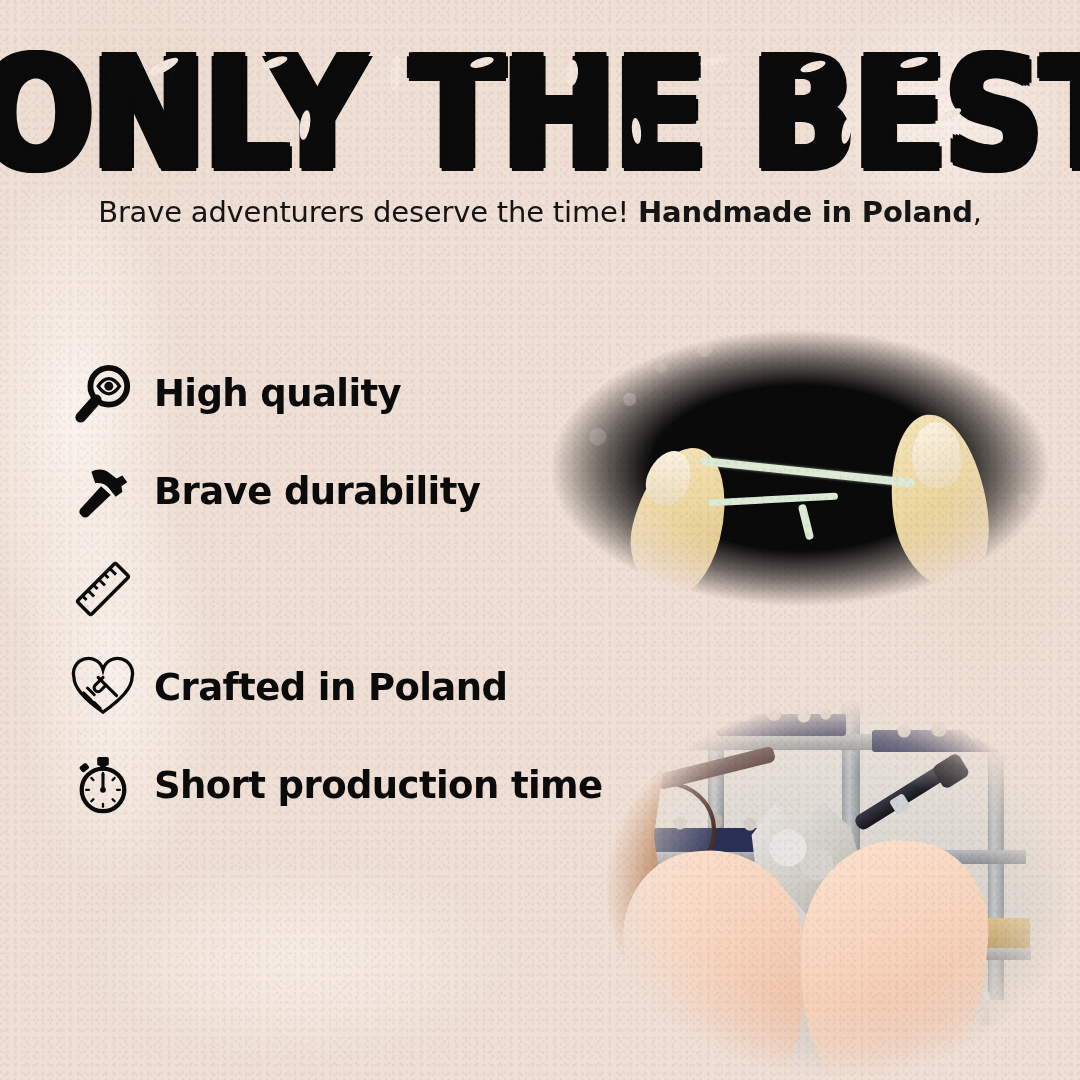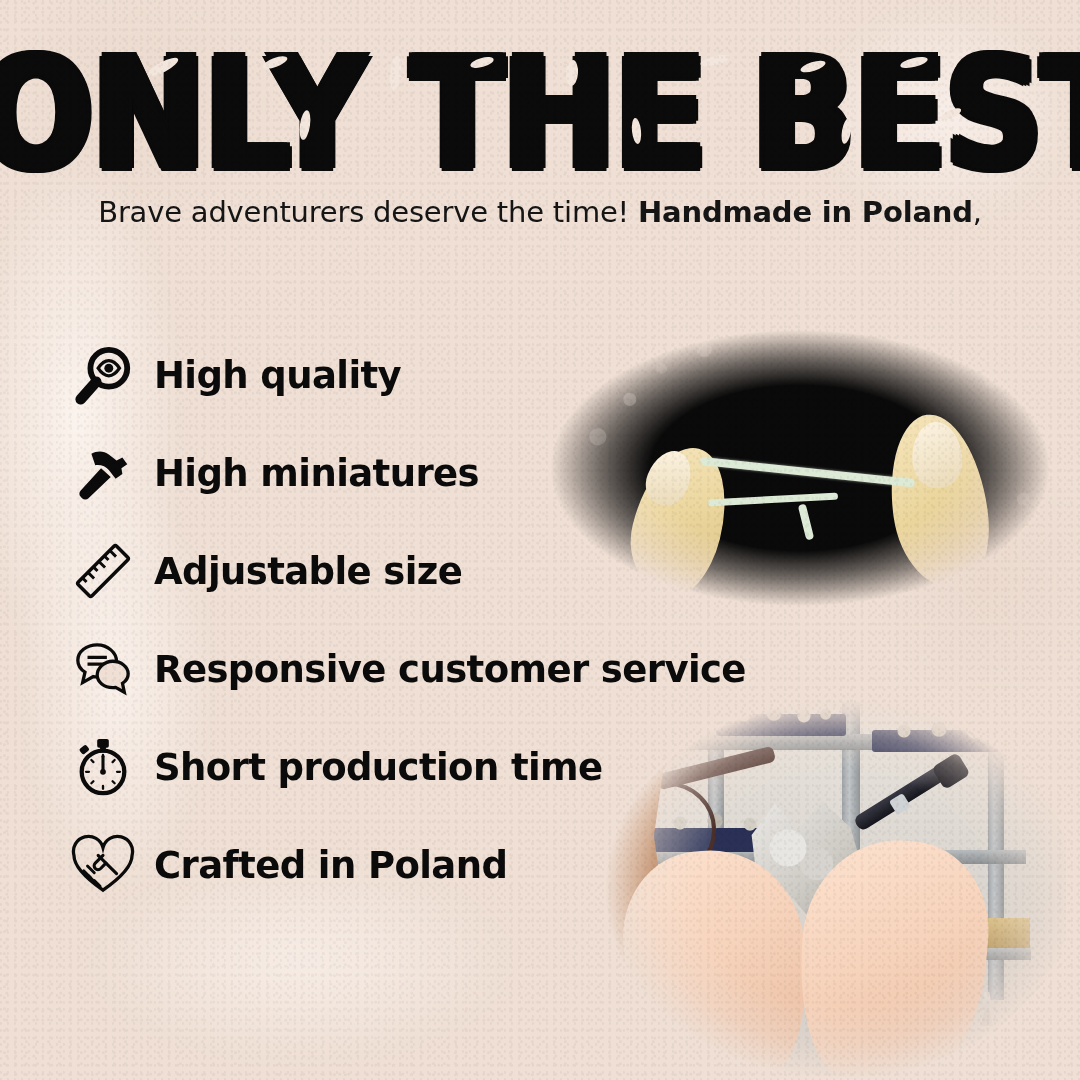--- a/index.html
+++ b/index.html
@@ -104,21 +104,21 @@
     line-height: 41px;
     color: #151515;
     letter-spacing: -0.2px;
   }
   .subtitle b { font-weight: 700; }
 
   
   .features {
     position: absolute;
     left: 66px;
-    top: 326px;
+    top: 344px;
     width: 760px;
   }
   .feature-row {
     display: flex;
     align-items: center;
     height: 98px;
   }
   .feature-icon {
     width: 74px;
     min-width: 74px;
@@ -404,44 +404,50 @@
       <span class="feature-label">High quality</span>
     </div>
 
     <div class="feature-row">
       <span class="feature-icon">
         <svg width="62" height="62" viewBox="0 0 64 64" fill="none">
           <path d="M20 12c6-3 13-3 18 1l8 6 6-3 5 7-6 4 1 6-7 5-7-9c-3-4-9-6-14-5l-4-12z" fill="#0b0b0b"></path>
           <path d="M30 27 L9 50a4.6 4.6 0 0 0 0 6.6l1.4 1.4a4.6 4.6 0 0 0 6.6 0L40 36z" fill="#0b0b0b"></path>
         </svg>
       </span>
-      <span class="feature-label">High miniatures</span>
+      <span class="feature-label">Brave durability</span>
     </div>
 
     <div class="feature-row">
       <span class="feature-icon">
         <svg width="62" height="62" viewBox="0 0 64 64" fill="none">
           <g transform="rotate(45 32 32)">
             <rect x="22" y="4" width="20" height="56" rx="2" stroke="#0b0b0b" stroke-width="3.6" fill="none"></rect>
             <path d="M22 12h9M22 20h6M22 28h9M22 36h6M22 44h9M22 52h6" stroke="#0b0b0b" stroke-width="3"></path>
           </g>
         </svg>
       </span>
-      <span class="feature-label">Adjustable size</span>
     </div>
+
 
     <div class="feature-row">
       <span class="feature-icon">
-        <svg width="62" height="62" viewBox="0 0 64 64" fill="none">
-          <path d="M26 7C15 7 6 14.2 6 23c0 5 2.9 9.4 7.4 12.3L11 46l11-6.2c1.3.2 2.6.3 4 .3 11 0 20-7.2 20-16S37 7 26 7z" stroke="#0b0b0b" stroke-width="3.4" fill="none"></path>
-          <path d="M16 20h20M16 27h20" stroke="#0b0b0b" stroke-width="3.2"></path>
-          <path d="M42 24c8.8 0 16 5.8 16 12.9 0 4-2.3 7.6-5.9 9.9L54 56l-9-5c-1 .1-2 .2-3 .2-8.8 0-16-5.8-16-12.9S33.2 24 42 24z" stroke="#0b0b0b" stroke-width="3.4" fill="#efdfd4"></path>
+        <svg width="64" height="62" viewBox="0 0 66 64" fill="none">
+          <path d="M33 58 C10 42 3 31 3 22 A15 15 0 0 1 33 14 A15 15 0 0 1 63 22 C63 31 56 42 33 58z" stroke="#0b0b0b" stroke-width="3.4" fill="none"></path>
+          <path d="M33 22l-8 8a4 4 0 0 0 0 5.6 4 4 0 0 0 5.6 0L36 30l11 11" stroke="#0b0b0b" stroke-width="3.2" fill="none" stroke-linecap="round" stroke-linejoin="round"></path>
+          <path d="M36 30l-8-8" stroke="#0b0b0b" stroke-width="3.2" stroke-linecap="round"></path>
+          <g stroke="#0b0b0b" stroke-width="3" stroke-linecap="round">
+            <path d="M17 33l7 7"></path>
+              <path d="M13 38l7 7"></path>
+              <path d="M18 43l7 7"></path>
+              <path d="M24 48l6 6"></path>
+          </g>
         </svg>
       </span>
-      <span class="feature-label">Responsive customer service</span>
+      <span class="feature-label">Crafted in Poland</span>
     </div>
 
     <div class="feature-row">
       <span class="feature-icon">
         <svg width="62" height="62" viewBox="0 0 64 64" fill="none">
           <circle cx="32" cy="37" r="22" stroke="#0b0b0b" stroke-width="4.4" fill="none"></circle>
           <rect x="26" y="3" width="12" height="9" rx="2" fill="#0b0b0b"></rect>
           <rect x="29" y="11" width="6" height="6" fill="#0b0b0b"></rect>
           <rect x="8" y="11" width="9" height="7" rx="2" fill="#0b0b0b" transform="rotate(-40 12 14)"></rect>
           <path d="M32 37V21" stroke="#0b0b0b" stroke-width="3.2" stroke-linecap="round"></path>
@@ -454,37 +460,20 @@
             <path d="M20 24.8l2.1 2.1"></path>
               <path d="M41.9 46.7l2.1 2.1"></path>
             <path d="M44 24.8l-2.1 2.1"></path>
               <path d="M22.1 46.7L20 48.8"></path>
           </g>
         </svg>
       </span>
       <span class="feature-label">Short production time</span>
     </div>
 
-    <div class="feature-row">
-      <span class="feature-icon">
-        <svg width="64" height="62" viewBox="0 0 66 64" fill="none">
-          <path d="M33 58 C10 42 3 31 3 22 A15 15 0 0 1 33 14 A15 15 0 0 1 63 22 C63 31 56 42 33 58z" stroke="#0b0b0b" stroke-width="3.4" fill="none"></path>
-          <path d="M33 22l-8 8a4 4 0 0 0 0 5.6 4 4 0 0 0 5.6 0L36 30l11 11" stroke="#0b0b0b" stroke-width="3.2" fill="none" stroke-linecap="round" stroke-linejoin="round"></path>
-          <path d="M36 30l-8-8" stroke="#0b0b0b" stroke-width="3.2" stroke-linecap="round"></path>
-          <g stroke="#0b0b0b" stroke-width="3" stroke-linecap="round">
-            <path d="M17 33l7 7"></path>
-              <path d="M13 38l7 7"></path>
-              <path d="M18 43l7 7"></path>
-              <path d="M24 48l6 6"></path>
-          </g>
-        </svg>
-      </span>
-      <span class="feature-label">Crafted in Poland</span>
-    </div>
-
   </div>
 
   <div class="photo" id="photo-top">
     <div class="tornblack"></div>
     <div class="torn-fuzz"></div>
     <div class="finger" id="finger-left"></div>
     <div class="nail" id="nail-left"></div>
     <div class="finger" id="finger-right"></div>
     <div class="nail" id="nail-right"></div>
     <div class="mini-part" id="part-bar"></div>

